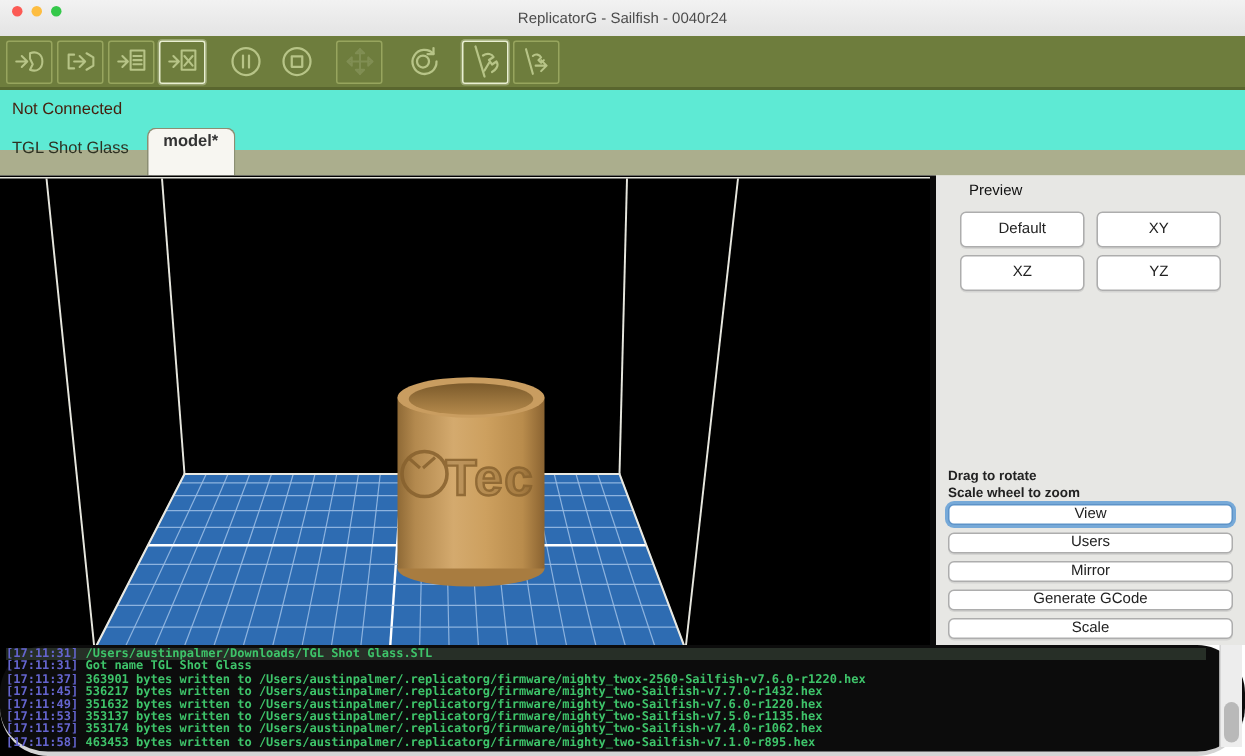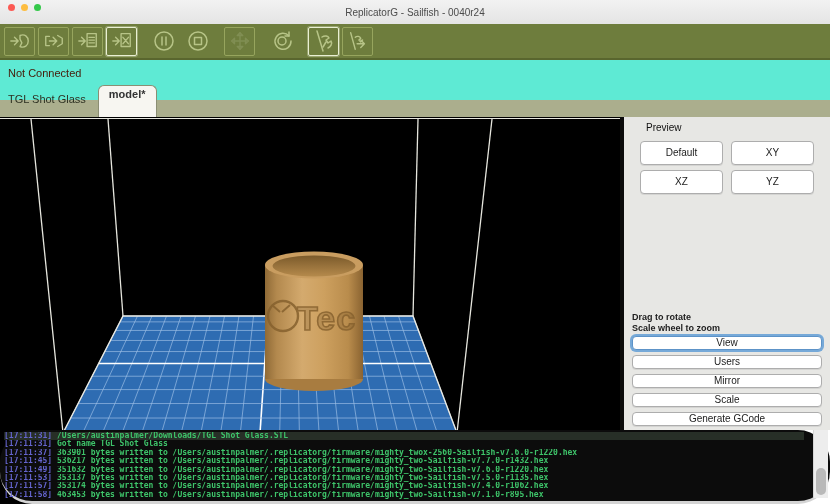--- a/index.html
+++ b/index.html
@@ -250,22 +250,22 @@
         <button class="btn">XZ</button>
         <button class="btn">YZ</button>
       </div>
       <div class="panel-spacer"></div>
       <div class="hint">Drag to rotate</div>
       <div class="hint">Scale wheel to zoom</div>
       <div class="action-stack">
         <button class="btn focused">View</button>
         <button class="btn">Users</button>
         <button class="btn">Mirror</button>
+        <button class="btn">Generate GCode</button>
         <button class="btn">Scale</button>
-        <button class="btn">Generate GCode</button>
       </div>
     </div>
   </div>
 
   <div class="console">
     <div class="cline sel"><span class="ctime">[17:11:31]</span> <span class="ctext">/Users/austinpalmer/Downloads/TGL Shot Glass.STL</span></div>
     <div class="cline"><span class="ctime">[17:11:31]</span> <span class="ctext">Got name TGL Shot Glass</span></div>
     <div class="cline"><span class="ctime">[17:11:37]</span> <span class="ctext">363901 bytes written to /Users/austinpalmer/.replicatorg/firmware/mighty_twox-2560-Sailfish-v7.6.0-r1220.hex</span></div>
     <div class="cline"><span class="ctime">[17:11:45]</span> <span class="ctext">536217 bytes written to /Users/austinpalmer/.replicatorg/firmware/mighty_two-Sailfish-v7.7.0-r1432.hex</span></div>
     <div class="cline"><span class="ctime">[17:11:49]</span> <span class="ctext">351632 bytes written to /Users/austinpalmer/.replicatorg/firmware/mighty_two-Sailfish-v7.6.0-r1220.hex</span></div>

